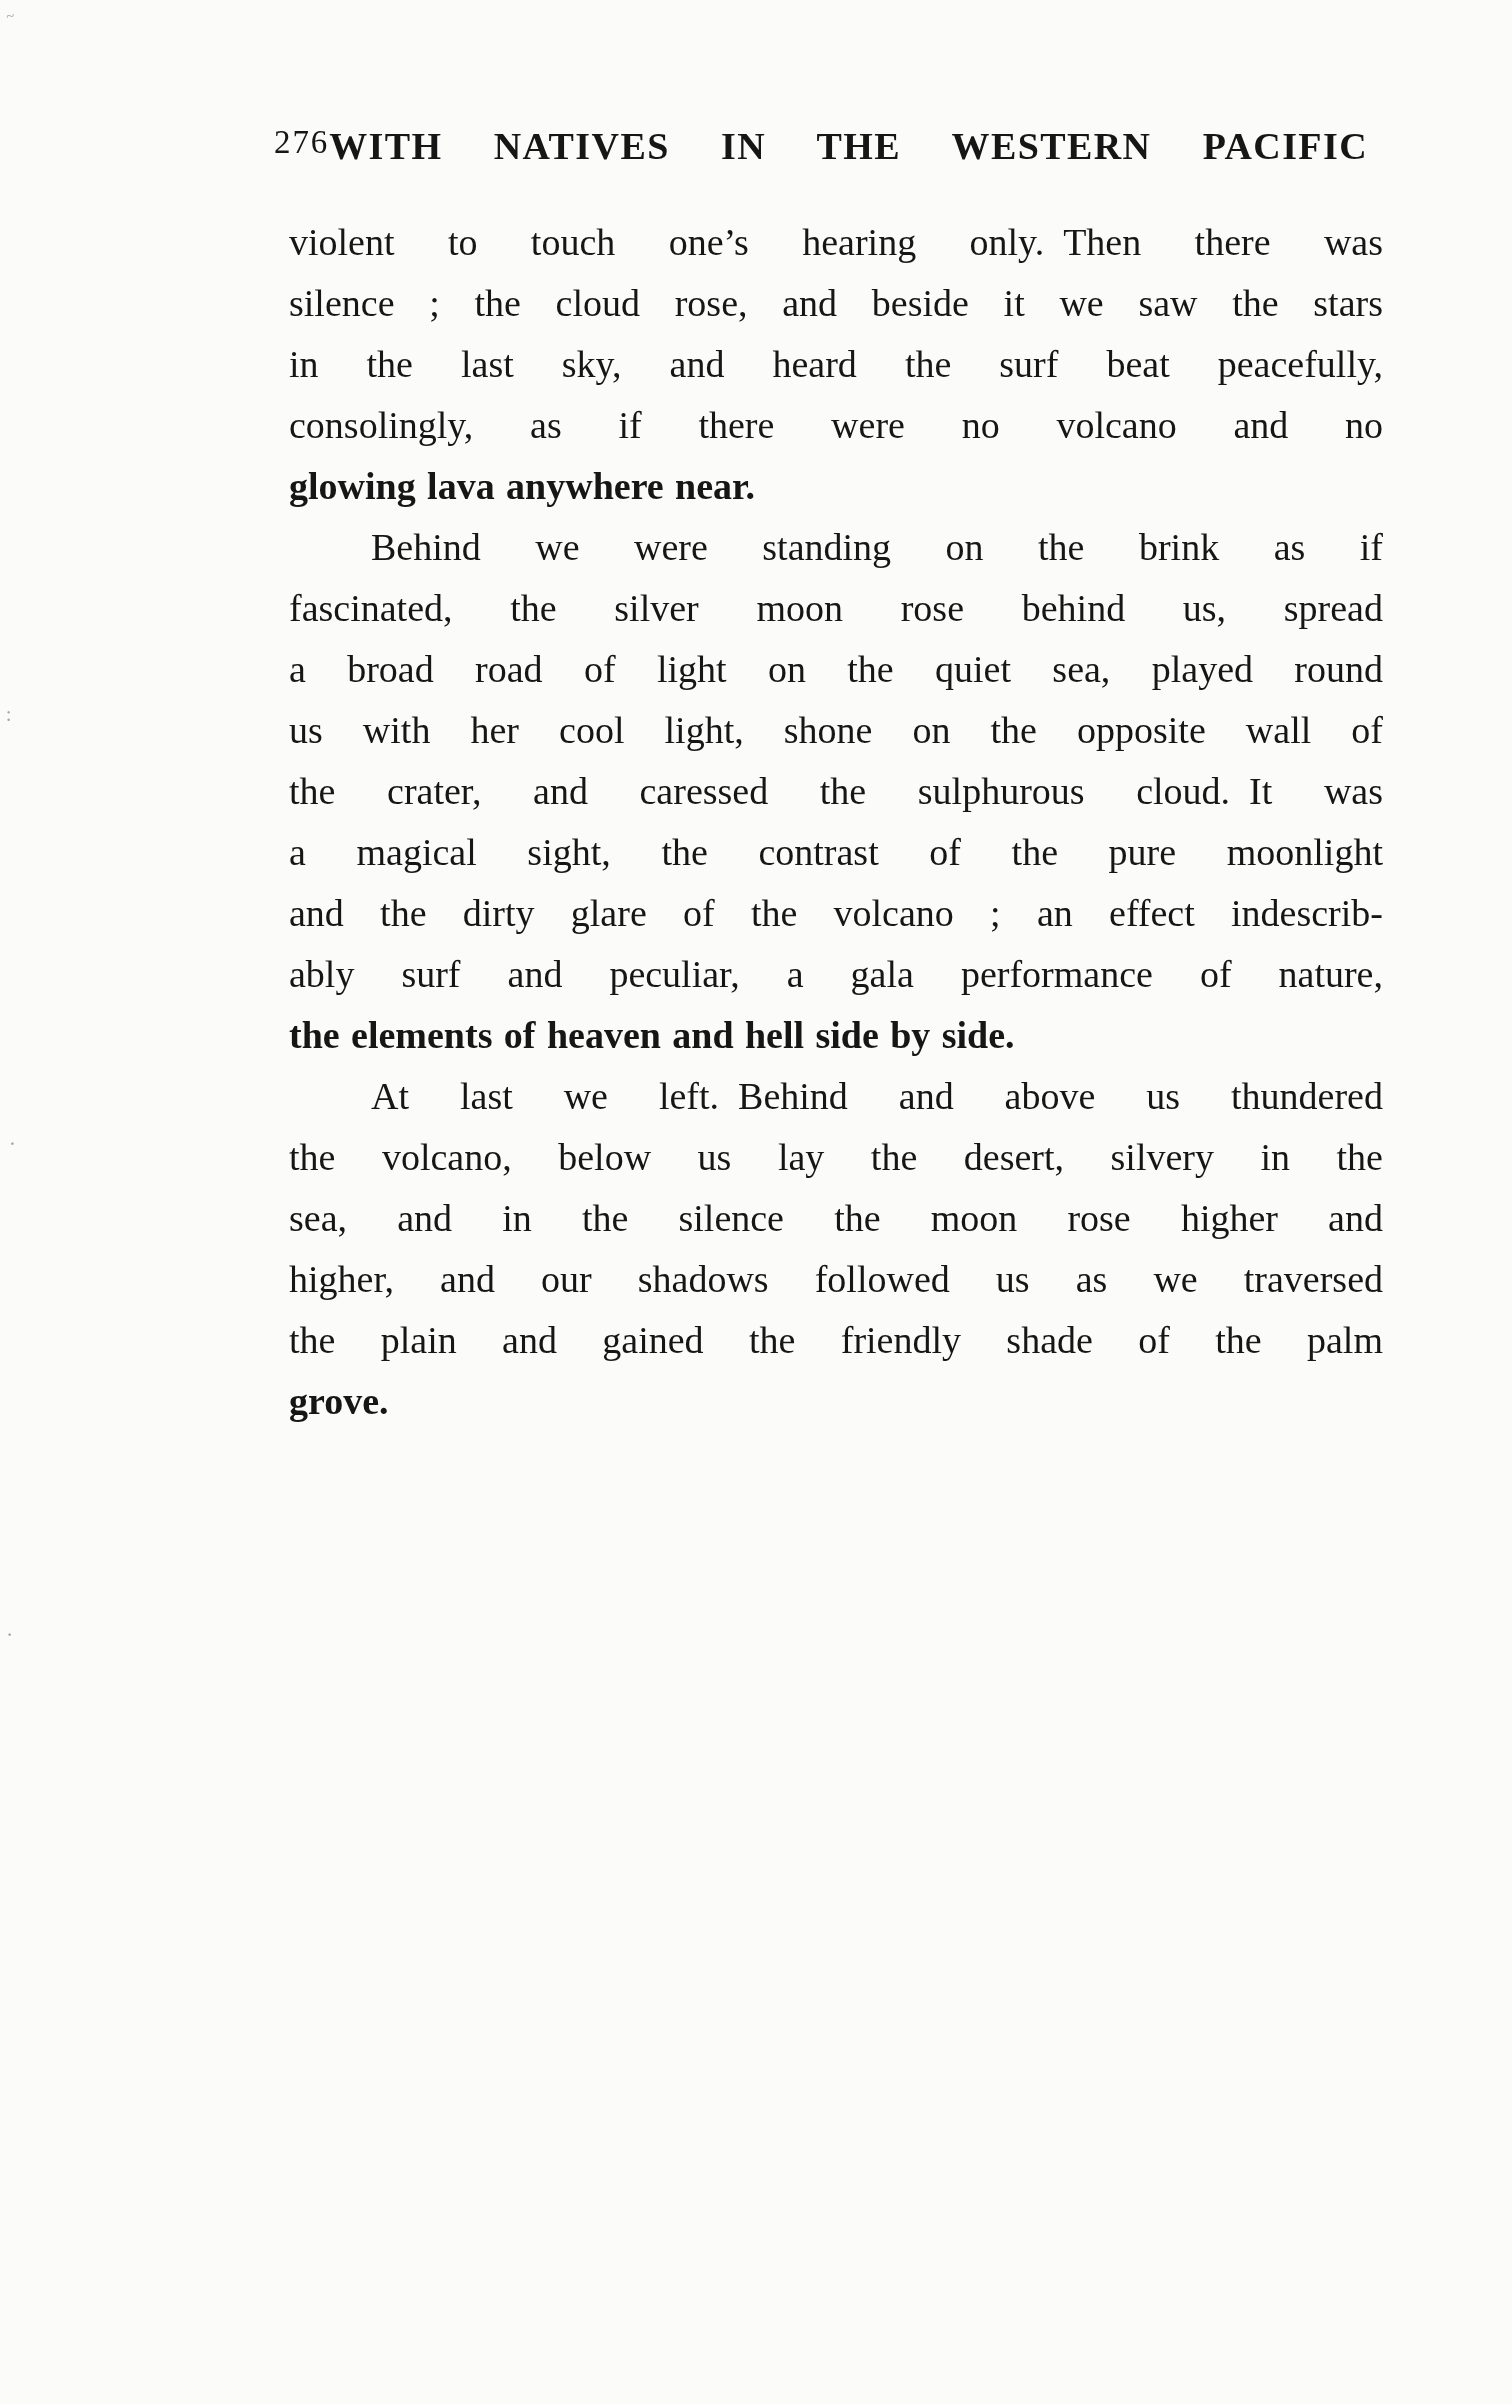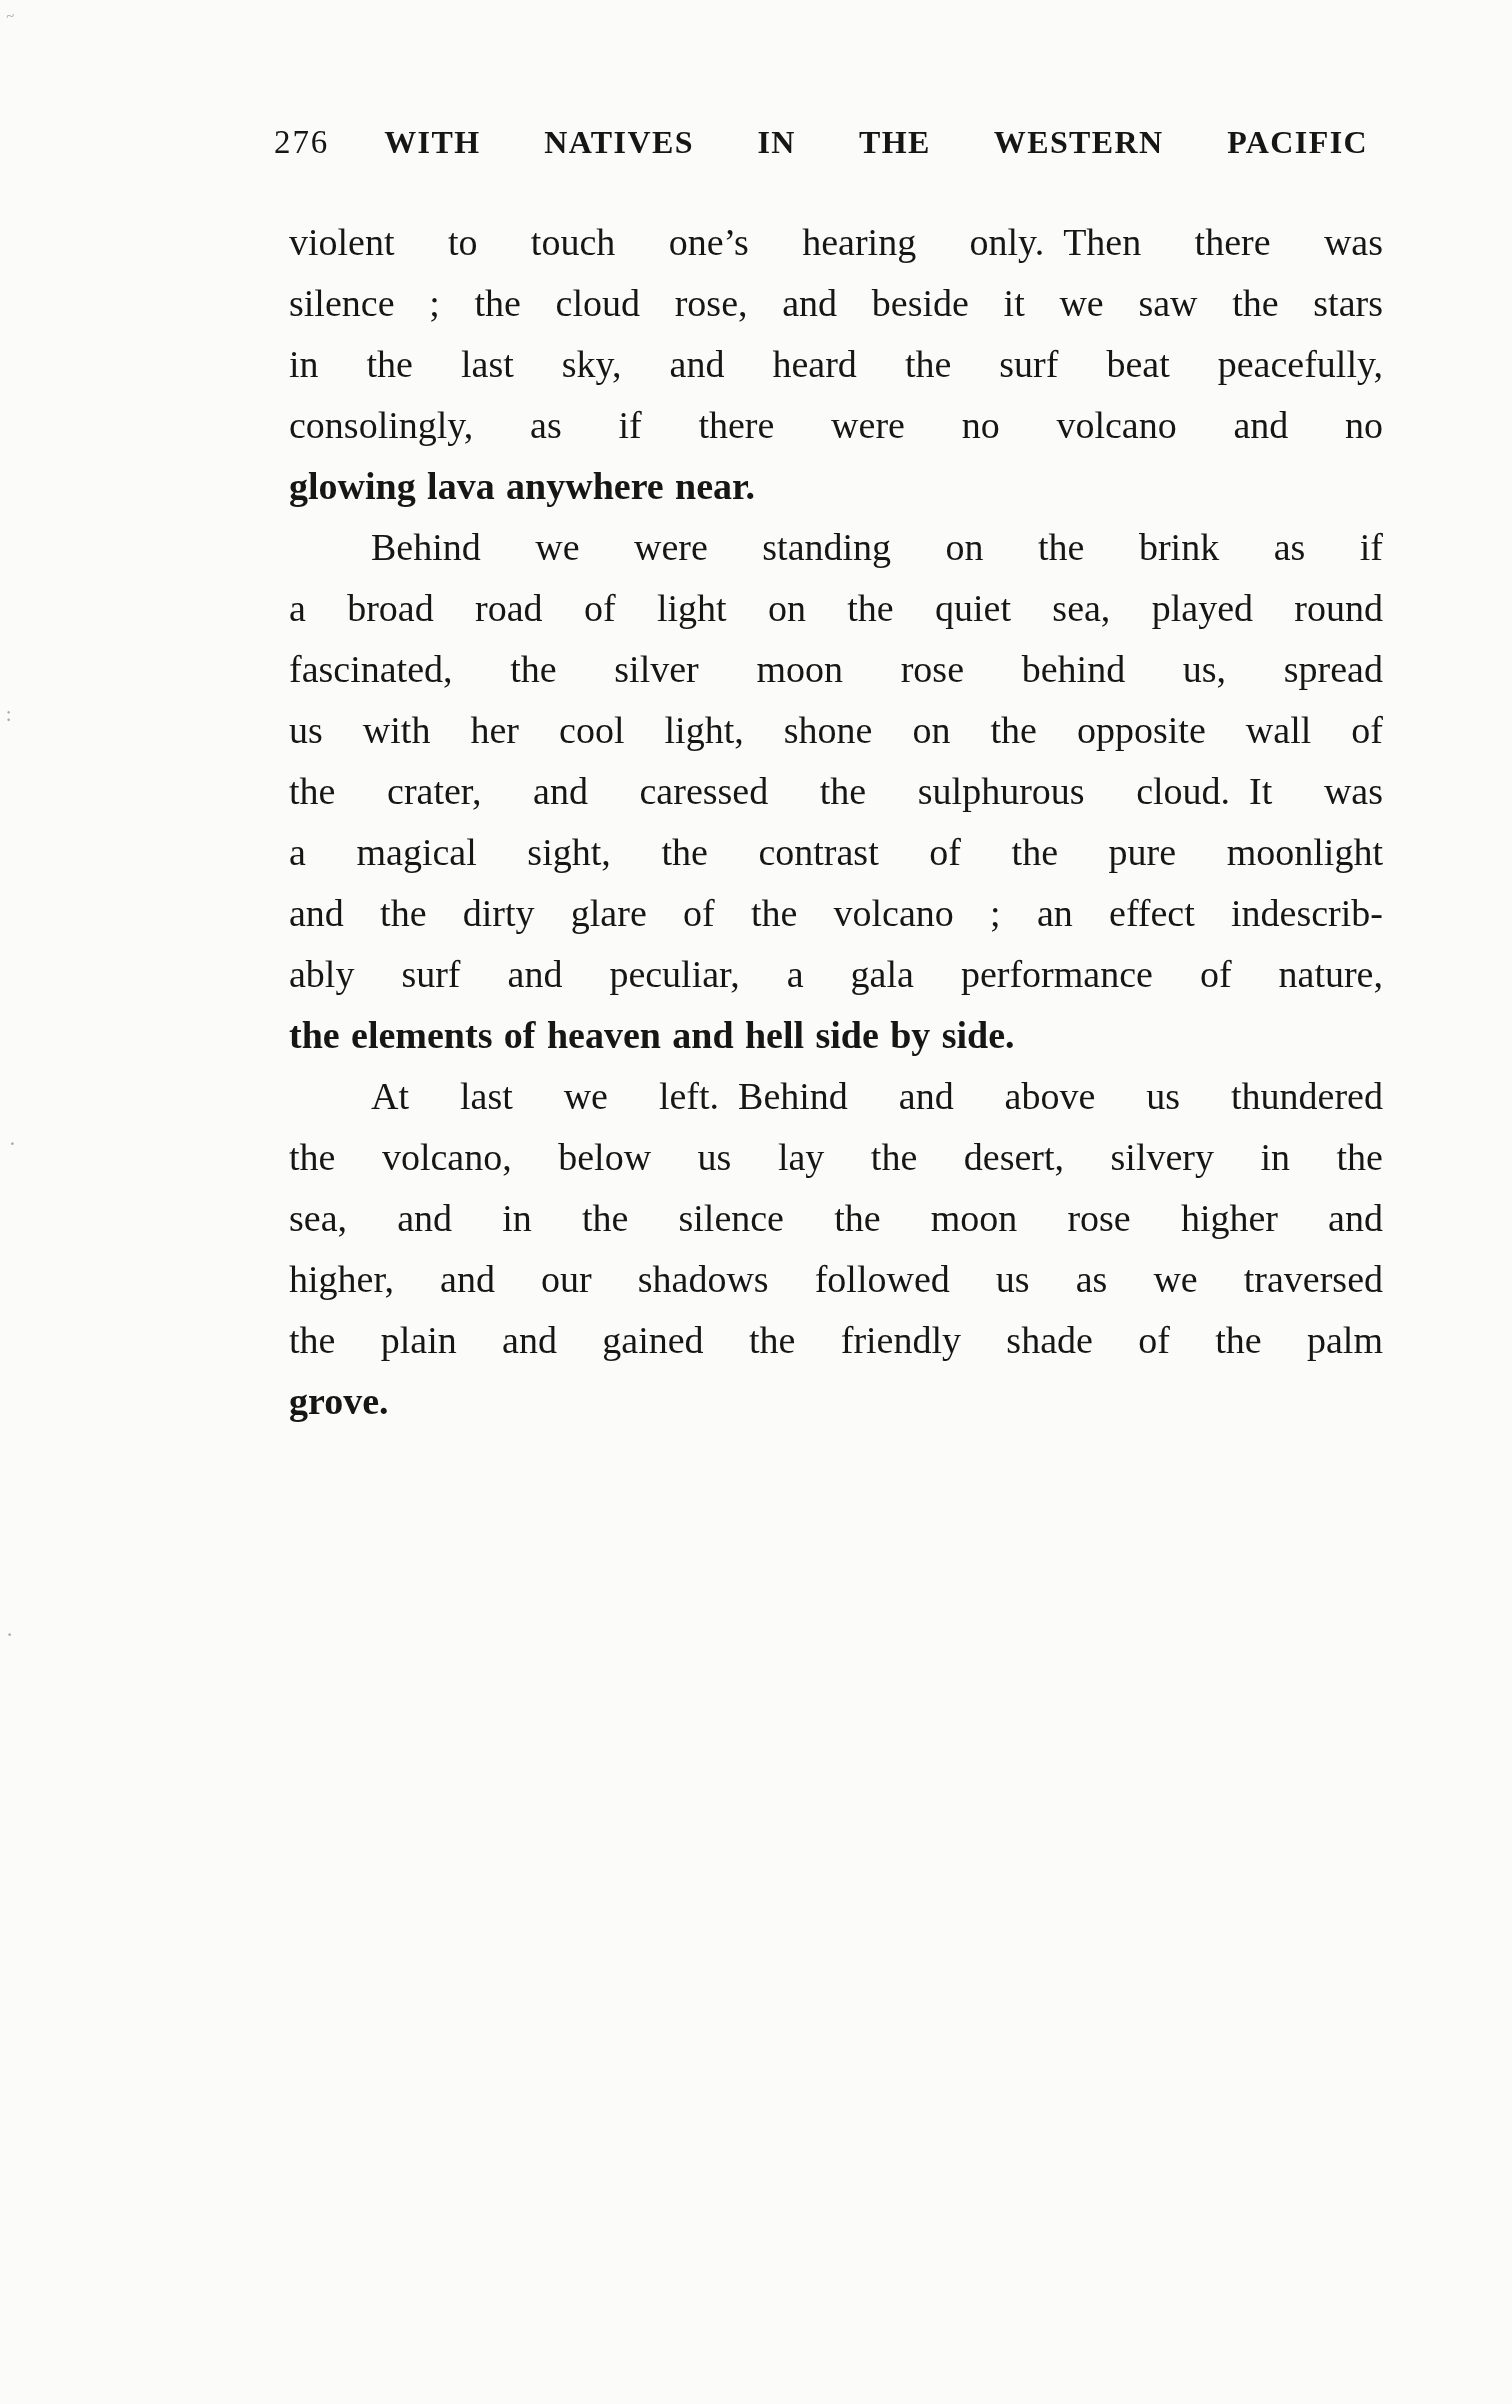--- a/index.html
+++ b/index.html
@@ -23,22 +23,21 @@
     left:274px;top:124px;width:1094px;
     display:flex;align-items:flex-start;
   }
   .pagenum{
     font-size:33px;
     letter-spacing:1.9px;
     flex:0 0 auto;
   }
   .running-title{
     flex:1 1 auto;
-    margin-left:55px;
-    font-size:32px;
+    font-size:38px;
     font-weight:700;
     letter-spacing:1.4px;
     text-align:justify;
     text-align-last:justify;
     white-space:normal;
   }
   .text-block{
     position:absolute;
     left:274px;top:212px;width:1094px;
     font-size:38px;
@@ -85,22 +84,22 @@
     <div class="paragraph">
       <div class="line">violent to touch one’s hearing only. Then there was</div>
       <div class="line">silence ; the cloud rose, and beside it we saw the stars</div>
       <div class="line">in the last sky, and heard the surf beat peacefully,</div>
       <div class="line">consolingly, as if there were no volcano and no</div>
       <div class="line end">glowing lava anywhere near.</div>
     </div>
 
     <div class="paragraph">
       <div class="line ind">Behind we were standing on the brink as if</div>
+      <div class="line">fascinated, the silver moon rose behind us, spread</div>
       <div class="line">a broad road of light on the quiet sea, played round</div>
-      <div class="line">fascinated, the silver moon rose behind us, spread</div>
       <div class="line">us with her cool light, shone on the opposite wall of</div>
       <div class="line">the crater, and caressed the sulphurous cloud. It was</div>
       <div class="line">a magical sight, the contrast of the pure moonlight</div>
       <div class="line">and the dirty glare of the volcano ; an effect indescrib-</div>
       <div class="line">ably surf and peculiar, a gala performance of nature,</div>
       <div class="line end">the elements of heaven and hell side by side.</div>
     </div>
 
     <div class="paragraph">
       <div class="line ind">At last we left. Behind and above us thundered</div>

